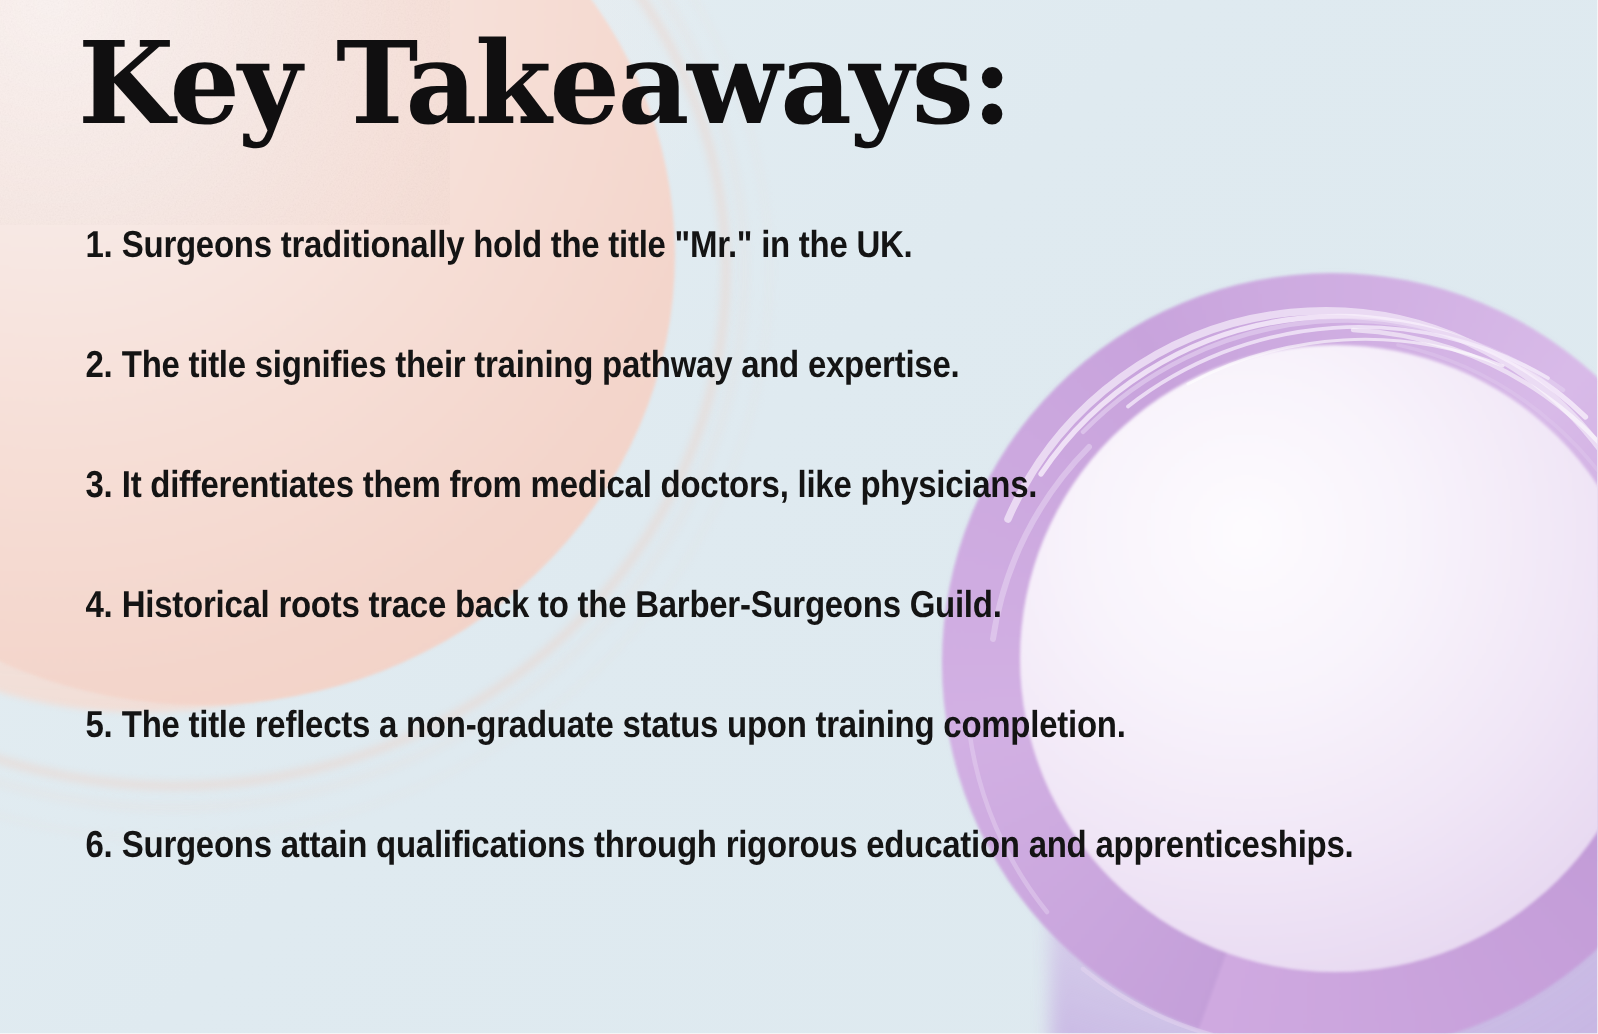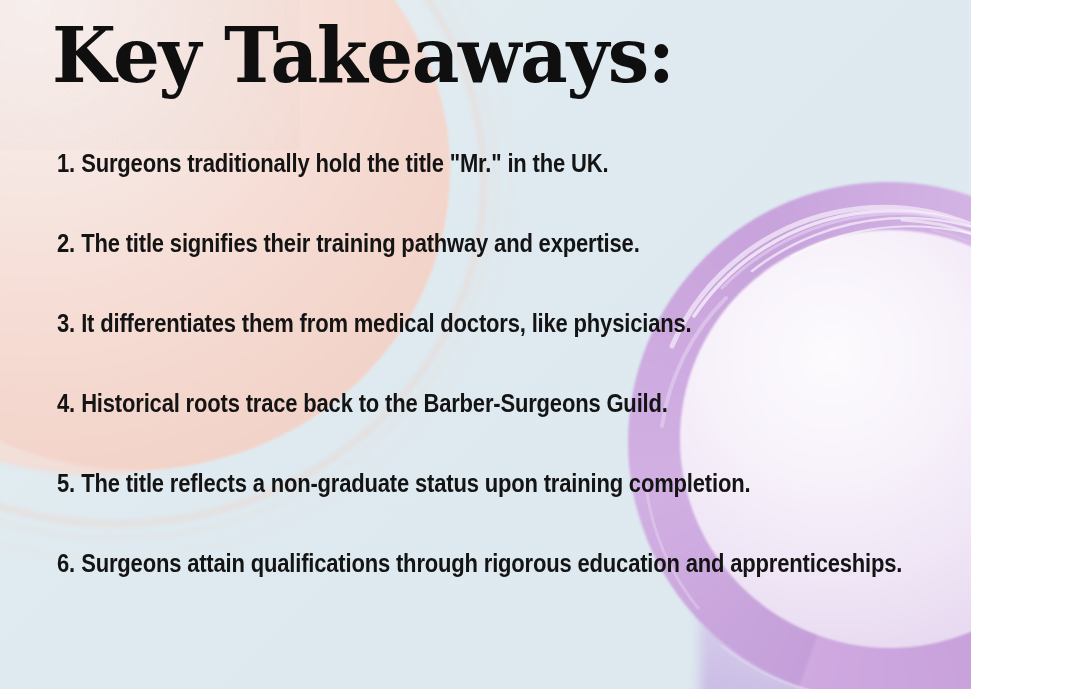--- a/index.html
+++ b/index.html
@@ -3,21 +3,21 @@
 <meta charset="utf-8">
 <style>
   html, body {
     margin: 0;
     padding: 0;
     background: #ffffff;
   }
 
   #canvas {
     position: relative;
-    width: 971px;
+    width: 1065px;
     height: 689px;
     overflow: hidden;
     background: #e5e5e5;
     font-family: "Liberation Sans", sans-serif;
   }
 
   
   .bg-base {
     position: absolute;
     inset: 0;

